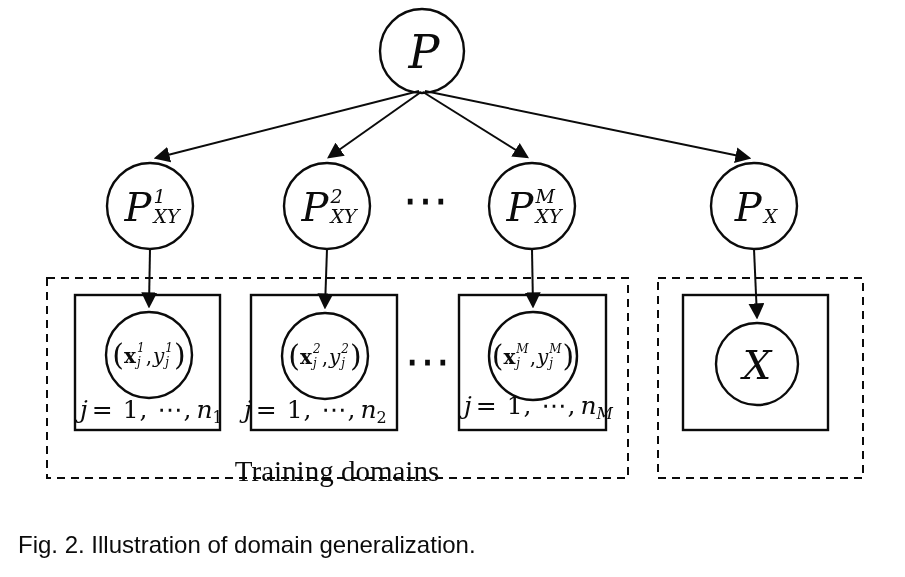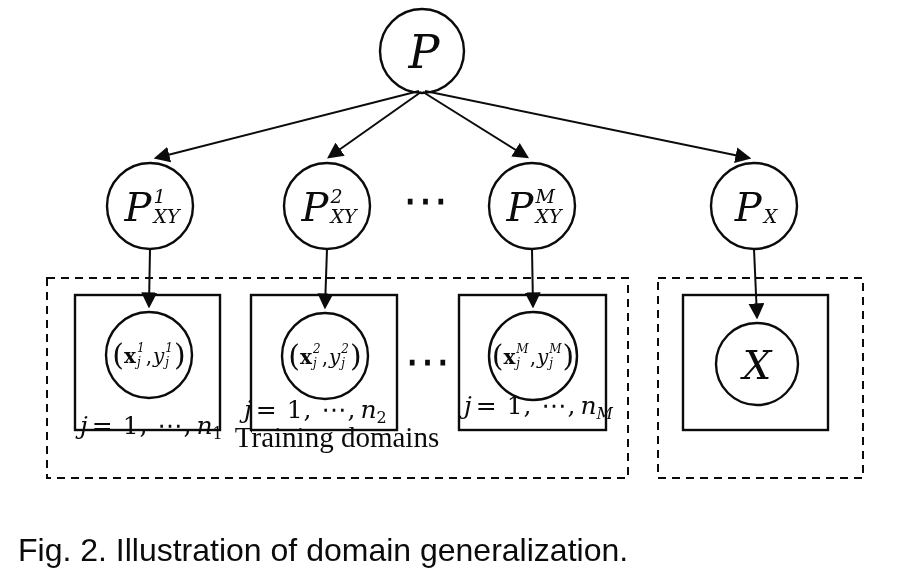--- a/index.html
+++ b/index.html
@@ -29,21 +29,21 @@
   .sample-label .sep{margin:0 1px 0 0}
   
   .test-label{font-size:40px;font-style:italic}
   
   .plate-label{font-size:25px;line-height:1.1}
   .plate-label .mid{margin:0 4px;letter-spacing:1px}
   .plate-label .psub{font-size:16px;vertical-align:-5px}
   
   .group-label{font-size:29px}
   
-  .caption{font-family:"Liberation Sans",sans-serif;font-size:32px;line-height:1.2}
+  .caption{font-family:"Liberation Sans",sans-serif;font-size:24px;line-height:1.2}
 </style>
 </head>
 <body>
 
 <div class="canvas">
 
   <svg class="layer" width="905" height="577" viewBox="0 0 905 577">
     <defs>
       <marker id="ah" viewBox="0 0 10 10" refX="8.5" refY="5" markerWidth="8" markerHeight="8" orient="auto">
         <path d="M0 0 L10 5 L0 10 Z" fill="#0b0b0b"></path>
@@ -156,27 +156,27 @@
       <span class="it">y</span>
       <span class="stack">
         <span>M</span>
         <span>j</span>
       </span>
       <span class="paren">)</span>
   </div>
 
   <div class="abs center test-label math" style="left:757px;top:365px">X</div>
 
-  <div class="abs plate-label math" style="left:80px;top:412px">
+  <div class="abs plate-label math" style="left:80px;top:396px">
     <span class="it">j</span><span class="mid">= 1, ⋯,</span><span class="it">n</span><span class="psub">1</span>
   </div>
   <div class="abs plate-label math" style="left:244px;top:396px">
     <span class="it">j</span><span class="mid">= 1, ⋯,</span><span class="it">n</span><span class="psub">2</span>
   </div>
   <div class="abs plate-label math" style="left:464px;top:392px">
     <span class="it">j</span><span class="mid">= 1, ⋯,</span><span class="it">n</span><span class="psub it">M</span>
   </div>
 
-  <div class="abs center group-label" style="left:337px;top:437px">Training domains</div>
+  <div class="abs center group-label" style="left:337px;top:471px">Training domains</div>
 
   <div class="abs caption" style="left:18px;top:531px">Fig. 2. Illustration of domain generalization.</div>
 
 </div>
 
 </body></html>

